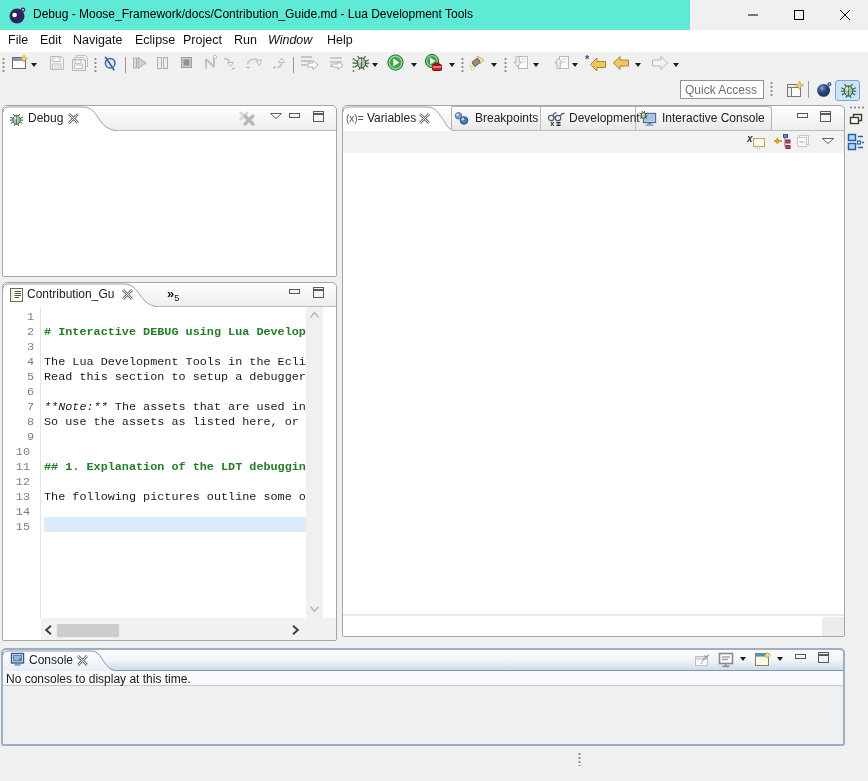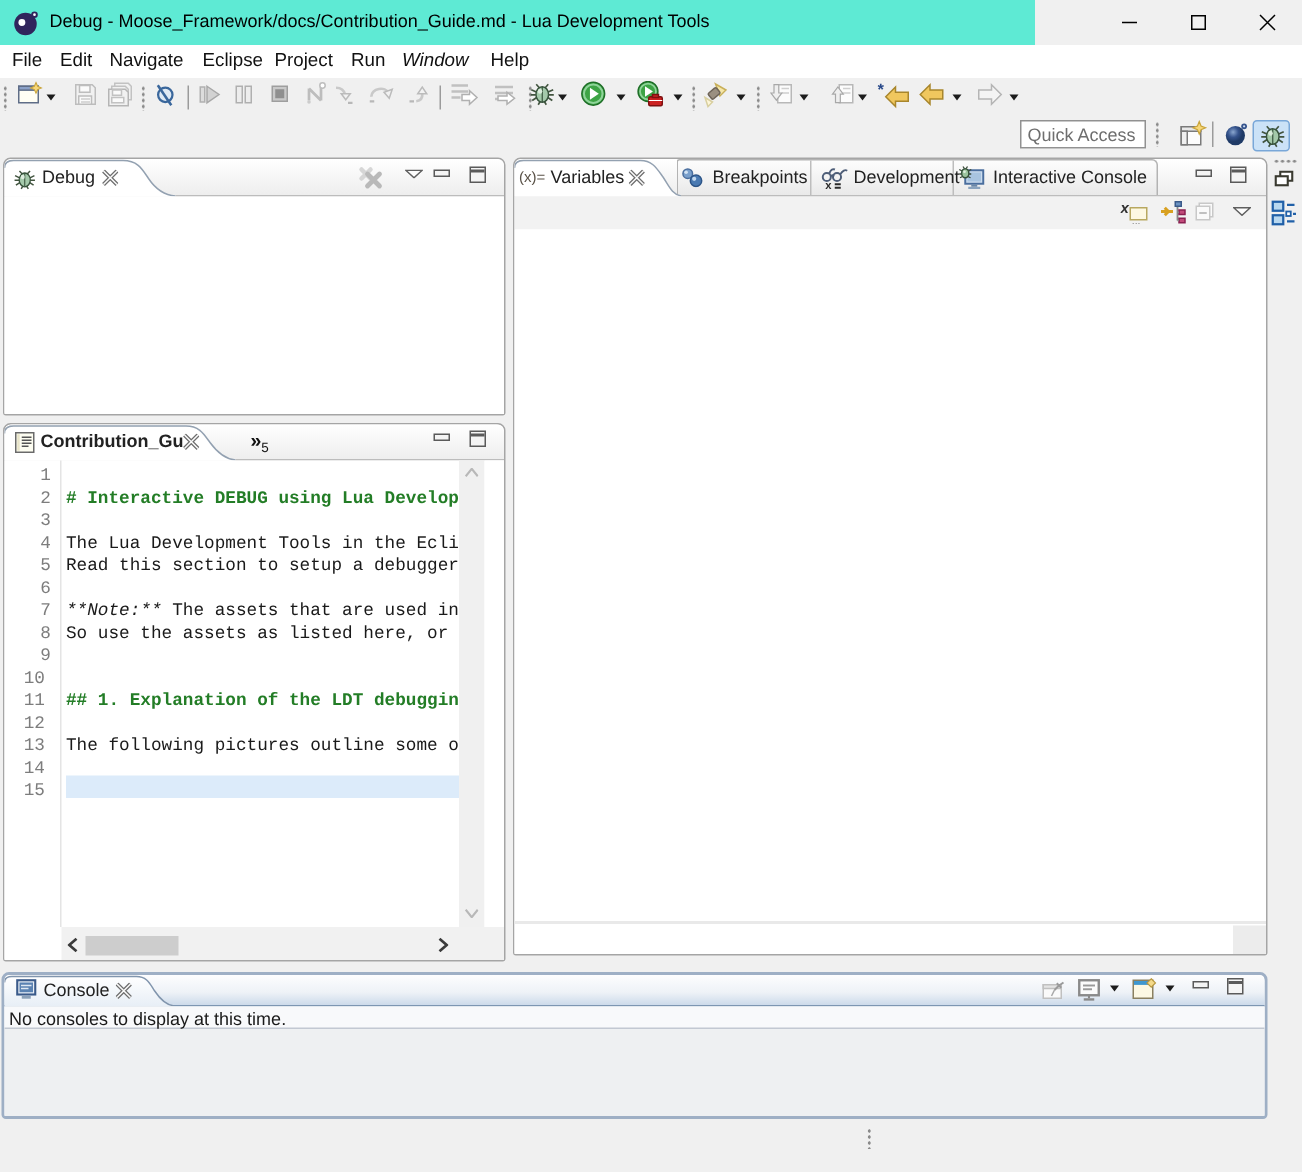--- a/index.html
+++ b/index.html
@@ -362,21 +362,21 @@
   <svg class="abs" style="left:6px; top:4px;" width="15" height="16" viewBox="0 0 15 16">
     <rect x="1.5" y="1.5" width="12" height="13" fill="#fdfdf1" stroke="#6a6a6a"></rect>
     <rect x="2.5" y="2.5" width="1.6" height="11" fill="#e8e4c8"></rect>
     <g stroke="#555555" stroke-width="1">
       <line x1="5.5" y1="4.5" x2="12" y2="4.5"></line>
         <line x1="5.5" y1="6.5" x2="12" y2="6.5"></line>
       <line x1="5.5" y1="8.5" x2="12" y2="8.5"></line>
         <line x1="5.5" y1="10.5" x2="10" y2="10.5"></line>
     </g>
   </svg>
-  <div class="tabtext" style="left:24px; top:4px;font-weight:bold;">Contribution_Gu</div>
+  <div class="tabtext" style="left:24px; top:4px;">Contribution_Gu</div>
   <svg class="abs" style="left:119px; top:6px;" width="11" height="11" viewBox="0 0 11 11">
     <path d="M1,1 L10,10 M10,1 L1,10" stroke="#6e6e6e" stroke-width="2.6"></path>
     <path d="M1,1 L10,10 M10,1 L1,10" stroke="#fbfbfb" stroke-width="1"></path>
   </svg>
   <div class="abs" style="left:164px; top:3px; font-size:13px; font-weight:bold; color:#111;">»<span style="font-size:9px; font-weight:normal; vertical-align:-3px;">5</span></div>
   <div class="vmin" style="left:286px; top:6px;"></div>
   <div class="vmax" style="left:310px; top:4px;"></div>
 
   <div class="abs" style="left:0; top:24px; right:0; bottom:0; background:#ffffff;"></div>
   <div class="abs" style="left:37px; top:24px; width:1px; bottom:22px; background:#e4e4e4;"></div>

